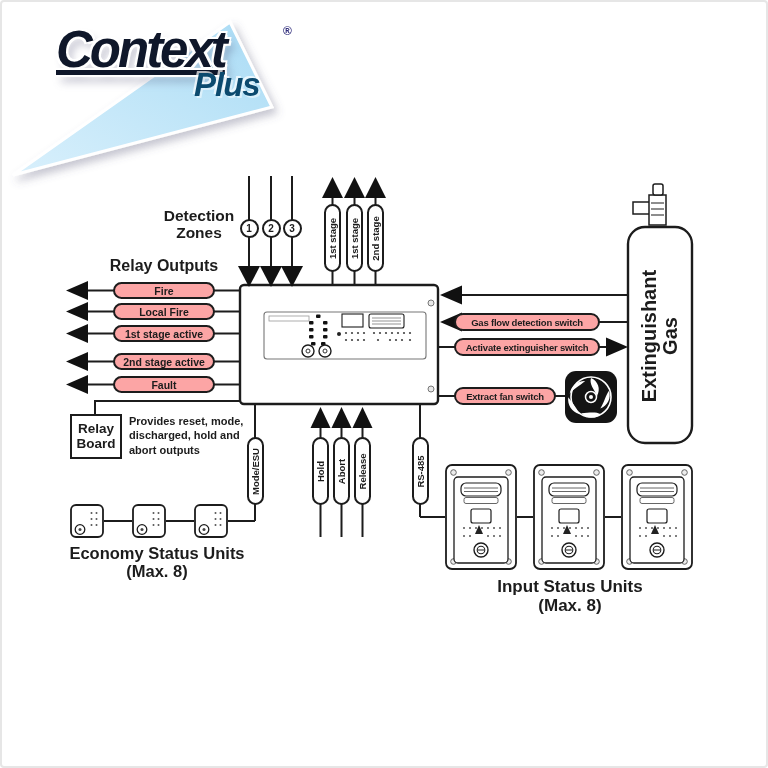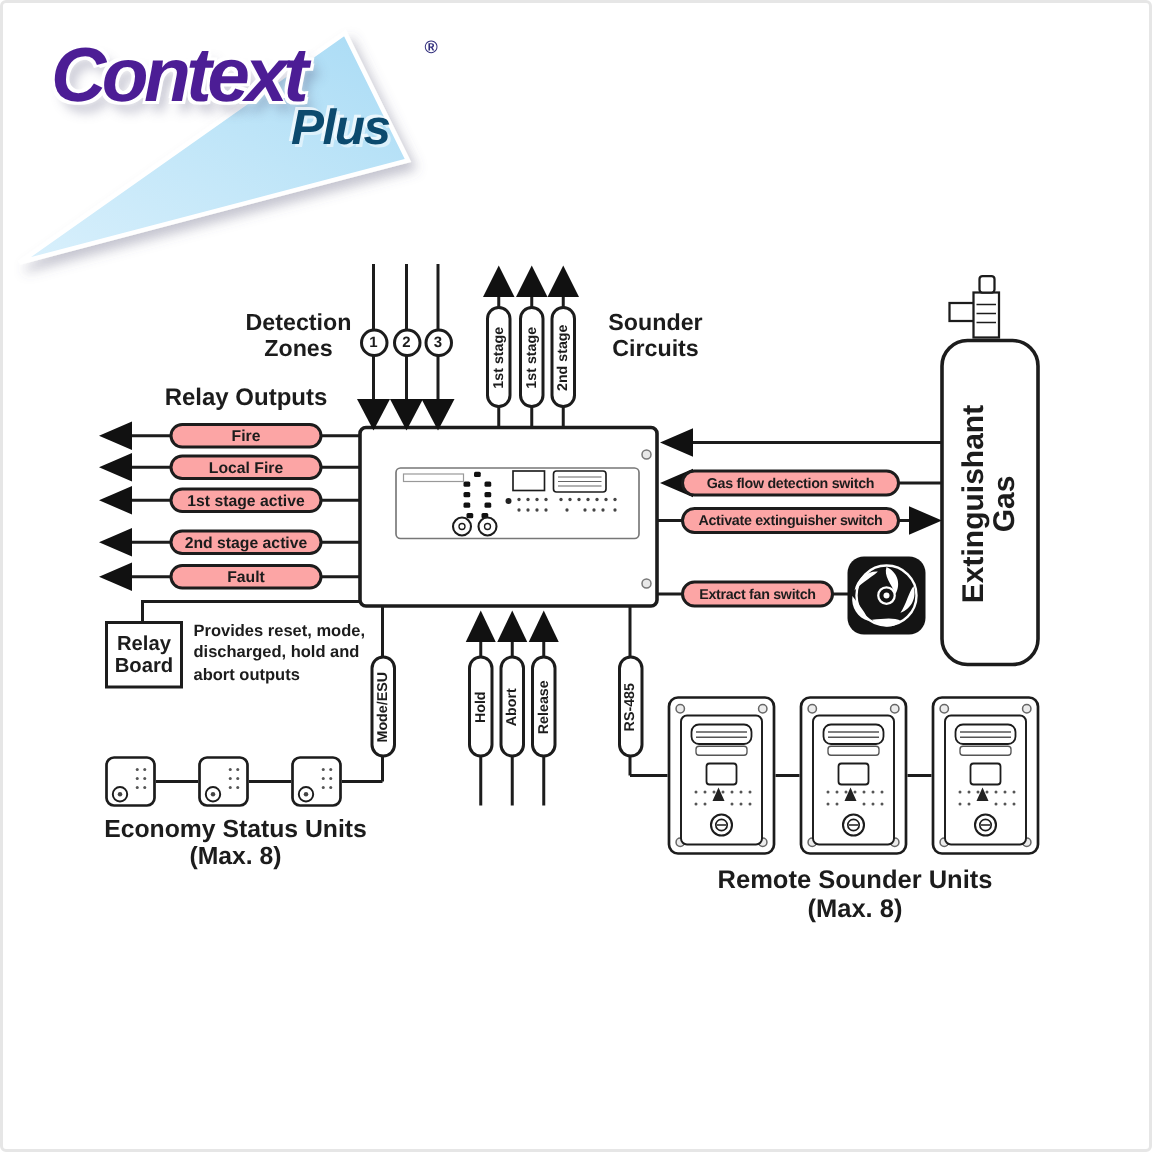--- a/index.html
+++ b/index.html
@@ -1,23 +1,23 @@
 <!DOCTYPE html>
 <html><head>
 <meta charset="utf-8">
 <style>
   html,body{margin:0;padding:0;background:#fff;}
   #stage{position:relative;width:768px;height:768px;background:#fff;overflow:hidden;
          font-family:"Liberation Sans",sans-serif;color:#1c1c1c;}
   .frame{position:absolute;inset:0;border:2px solid #e6e6e6;border-radius:4px;pointer-events:none;}
   svg.layer{position:absolute;left:0;top:0;}
   
-  .logo-brand{position:absolute;left:34px;top:20px;font-size:51px;font-weight:bold;font-style:italic;
-    letter-spacing:-3px;color:#4c1d95;
-    text-shadow:-2px -2px 0 #fff,2px -2px 0 #fff,-2px 2px 0 #fff,2px 2px 0 #fff,0 0 5px #fff,5px 7px 8px rgba(70,70,110,.35);}
+  .logo-brand{position:absolute;left:56px;top:20px;font-size:51px;font-weight:bold;font-style:italic;
+    letter-spacing:-3px;color:#0f172a;
+    text-shadow:-2px -2px 0 #fff,2px -2px 0 #fff,-2px 2px 0 #fff,2px 2px 0 #fff,0 0 5px #fff,5px 7px 8px rgba(70,70,110,.35);text-decoration:underline;}
   .logo-reg{position:absolute;left:283px;top:24px;font-size:12px;font-weight:bold;color:#312e7c;
     text-shadow:-1px -1px 0 #fff,1px 1px 0 #fff,1px -1px 0 #fff,-1px 1px 0 #fff;}
   .logo-sub{position:absolute;left:194px;top:66px;font-size:33px;font-weight:bold;font-style:italic;
     letter-spacing:-1px;color:#0c4a6e;
     text-shadow:-2px -2px 0 rgba(255,255,255,.7),2px 2px 0 rgba(255,255,255,.5);}
   
   .hdr{position:absolute;font-weight:bold;text-align:center;line-height:1.12;font-size:15.5px;}
   .hpill{position:absolute;box-sizing:border-box;border:2px solid #1c1c1c;border-radius:10px;background:#fca5a5;
     display:flex;align-items:center;justify-content:center;font-weight:bold;white-space:nowrap;}
   .rpill{left:113px;width:102px;height:17px;font-size:10.5px;}
@@ -222,31 +222,27 @@
   </svg>
 
   <div class="logo-brand">Context</div>
   <div class="logo-reg">®</div>
   <div class="logo-sub">Plus</div>
 
   <div class="hdr" style="left:153px;top:207px;width:92px;">
     <div>Detection</div>
     <div>Zones</div>
   </div>
-  <div class="hdr" style="left:391px;top:207px;width:92px;">
-    <div>Sounder</div>
-    <div>Circuits</div>
-  </div>
   <div class="hdr" style="left:103px;top:257px;width:122px;font-size:16px;text-align:center;">Relay Outputs</div>
   <div class="hdr" style="left:57px;top:544px;width:200px;font-size:16.5px;">
     <div>Economy Status Units</div>
     <div>(Max. 8)</div>
   </div>
   <div class="hdr" style="left:460px;top:577px;width:220px;font-size:17px;">
-    <div>Remote Sounder Units</div>
+    <div>Input Status Units</div>
     <div>(Max. 8)</div>
   </div>
 
   <div class="zcircle" style="left:239.5px;top:218.5px;">1</div>
   <div class="zcircle" style="left:261.5px;top:218.5px;">2</div>
   <div class="zcircle" style="left:282.5px;top:218.5px;">3</div>
 
   <div class="vpill" style="left:324px;top:204px;">
       <span>1st stage</span>
     </div>

